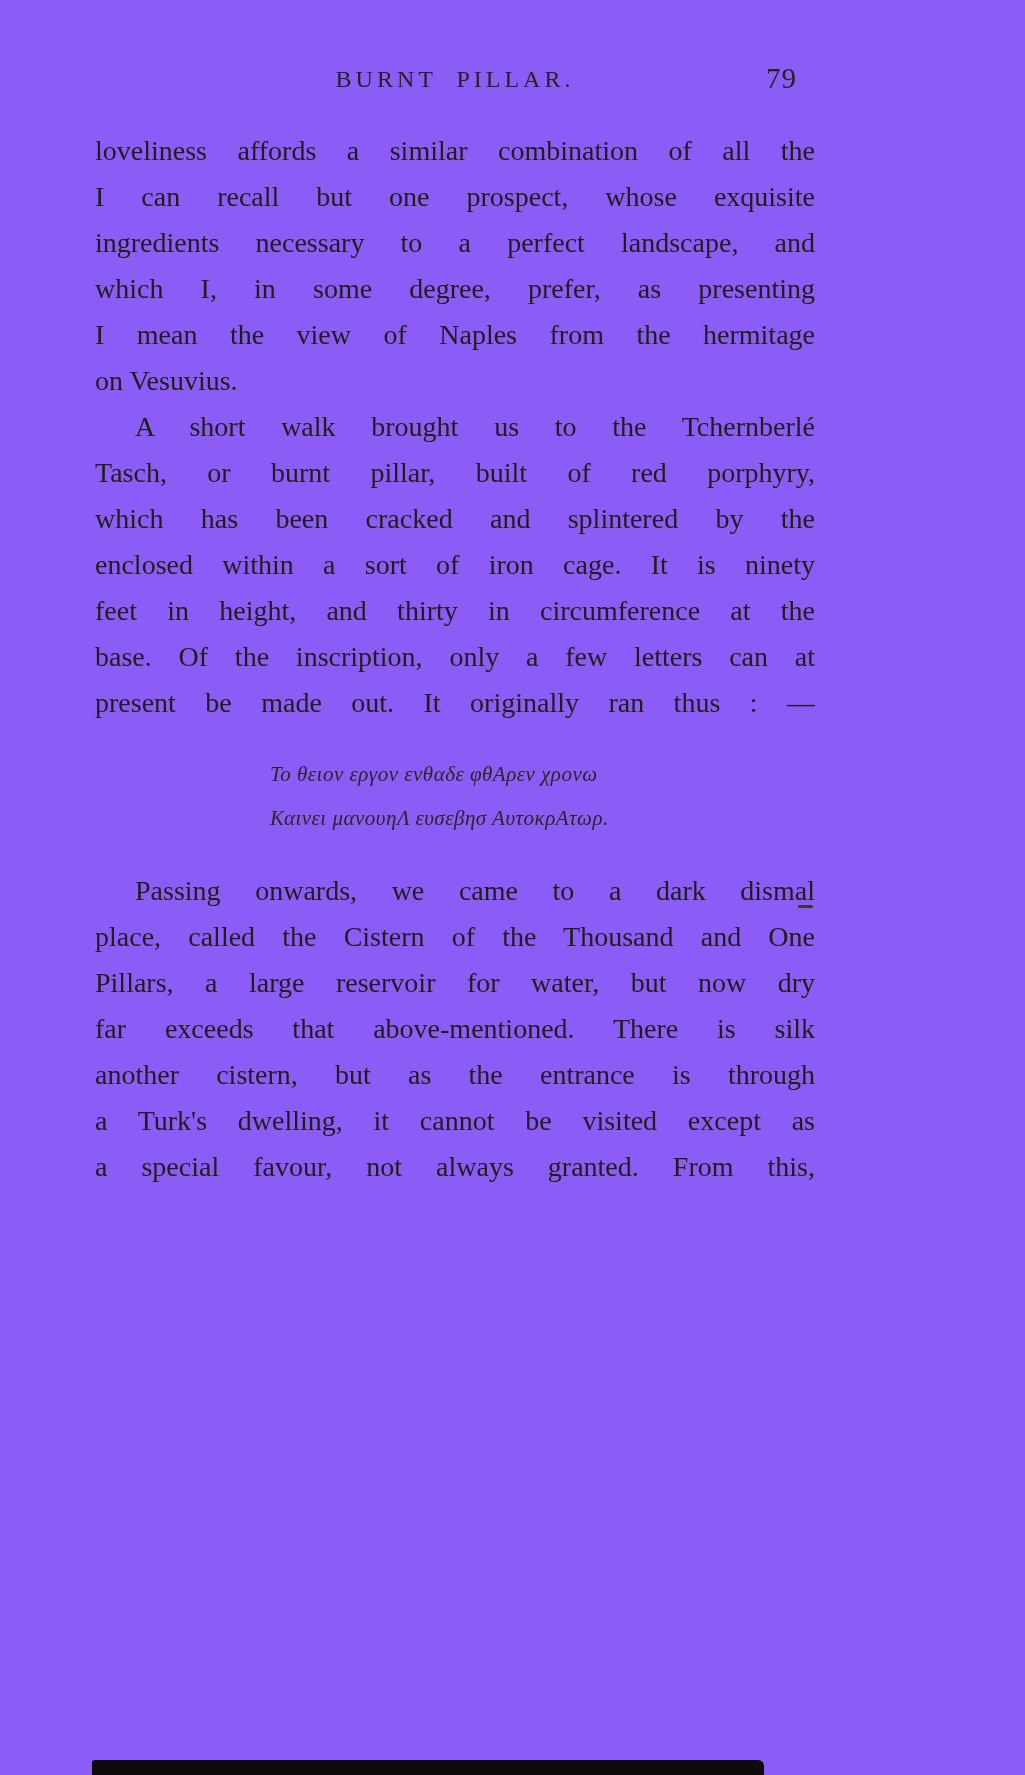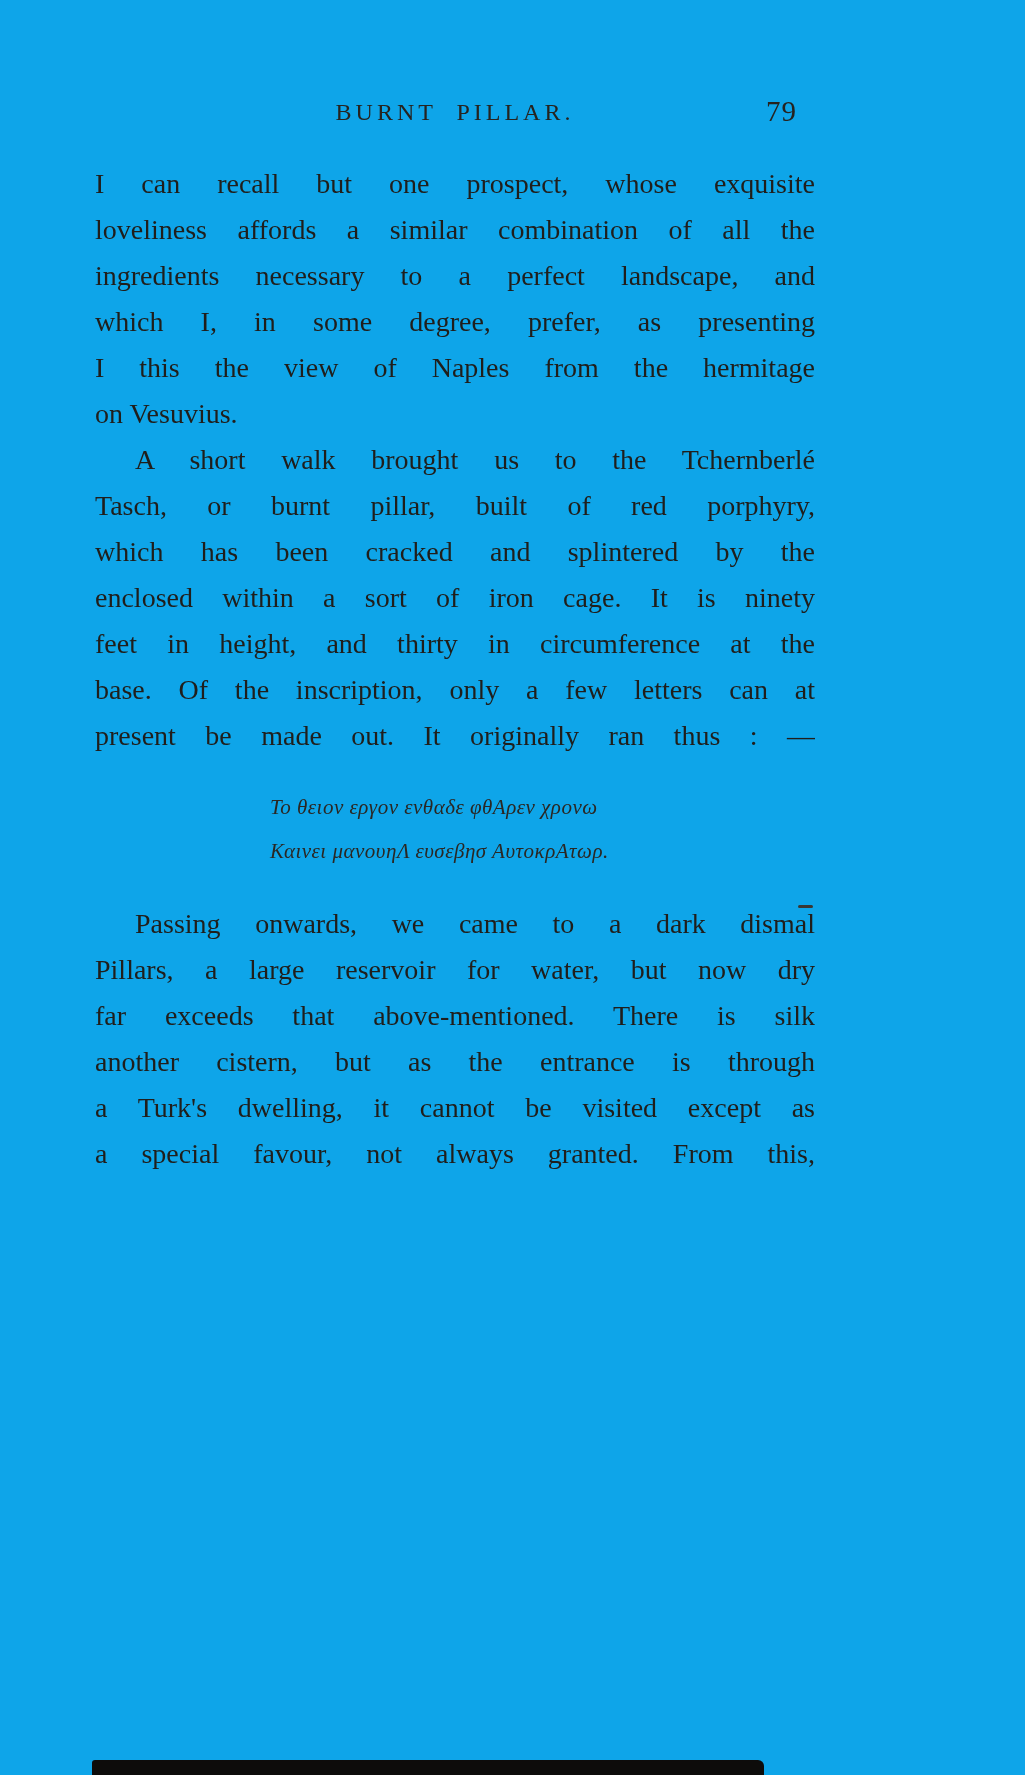--- a/index.html
+++ b/index.html
@@ -6,25 +6,25 @@
     margin: 0;
     padding: 0;
     background: #e9e7e2;
     font-family: "Liberation Serif", "DejaVu Serif", serif;
   }
   .page {
     position: relative;
     width: 1025px;
     height: 1775px;
     margin: 0 auto;
-    background: #0ea5e9;
+    background: #8b5cf6;
     color: #201e1b;
     overflow: hidden;
     box-sizing: border-box;
-    padding-top: 99px;
+    padding-top: 66px;
   }
   .content {
     position: relative;
     margin-left: 95px;
     width: 720px;
   }
   .header-row {
     position: relative;
     height: 36px;
     margin-bottom: 26px;
@@ -101,45 +101,46 @@
   <div class="content">
 
     <div class="header-row">
       <span class="running-head">BURNT PILLAR.</span>
       <span class="page-number">79</span>
     </div>
 
     <div class="body-text">
 
       <div class="paragraph">
+        <div class="line">loveliness affords a similar combination of all the</div>
         <div class="line">I can recall but one prospect, whose exquisite</div>
-        <div class="line">loveliness affords a similar combination of all the</div>
         <div class="line">ingredients necessary to a perfect landscape, and</div>
         <div class="line">which I, in some degree, prefer, as presenting</div>
-        <div class="line">I this the view of Naples from the hermitage</div>
+        <div class="line">I mean the view of Naples from the hermitage</div>
         <div class="line lastline">on Vesuvius.</div>
       </div>
 
       <div class="paragraph">
         <div class="line indent">A short walk brought us to the Tchernberlé</div>
         <div class="line">Tasch, or burnt pillar, built of red porphyry,</div>
         <div class="line">which has been cracked and splintered by the</div>
         <div class="line">enclosed within a sort of iron cage.  It is ninety</div>
         <div class="line">feet in height, and thirty in circumference at the</div>
         <div class="line">base.  Of the inscription, only a few letters can at</div>
         <div class="line">present be made out.  It originally ran thus : —</div>
       </div>
 
       <div class="inscription">
         <div class="greek-line">Το θειον εργον ενθαδε φθΑρεν χρονω</div>
         <div class="greek-line">Καινει μανουηΛ ευσεβησ ΑυτοκρΑτωρ.</div>
       </div>
 
       <div class="paragraph">
         <div class="line indent">Passing onwards, we came to a dark dismal</div>
+        <div class="line">place, called the Cistern of the Thousand and One</div>
         <div class="line">Pillars, a large reservoir for water, but now dry</div>
         <div class="line">far exceeds that above-mentioned.  There is silk</div>
         <div class="line">another cistern, but as the entrance is through</div>
         <div class="line">a Turk's dwelling, it cannot be visited except as</div>
         <div class="line">a special favour, not always granted.  From this,</div>
       </div>
 
     </div>
   </div>
 

